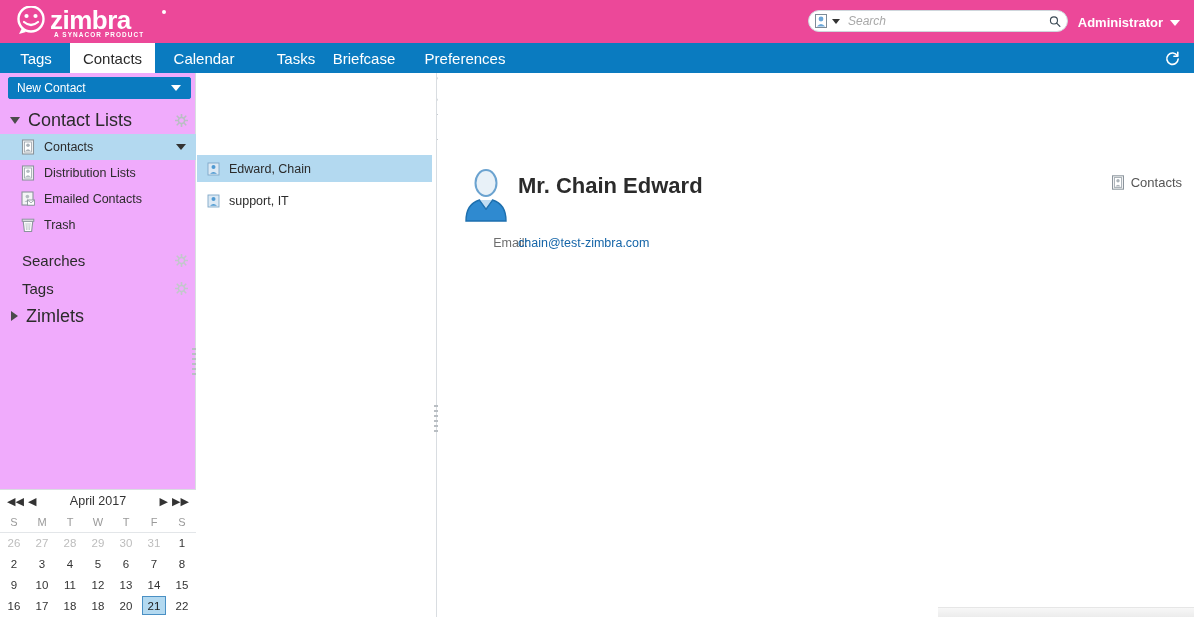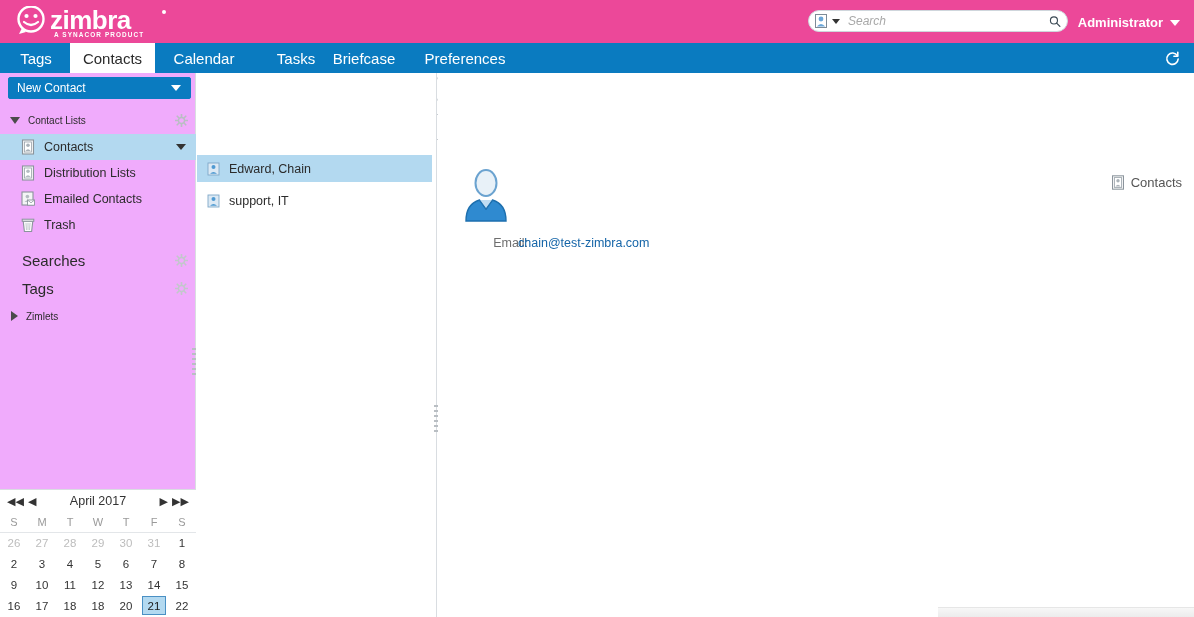--- a/index.html
+++ b/index.html
@@ -86,21 +86,21 @@
     padding-left: 8px; cursor: pointer;
   }
   .newbtn .chev {
     position: absolute; right: 9px; width: 0; height: 0;
     border-left: 5px solid transparent; border-right: 5px solid transparent;
     border-top: 6px solid #ffffff;
   }
 
   .sec-header {
     position: absolute; left: 0; width: 196px; height: 26px;
-    display: flex; align-items: center; font-size: 10px; color: #2b2b2b;
+    display: flex; align-items: center; font-size: 18px; color: #2b2b2b;
     cursor: pointer;
   }
   .tri-down {
     width: 0; height: 0; margin-left: 10px; margin-right: 8px;
     border-left: 5px solid transparent; border-right: 5px solid transparent;
     border-top: 7px solid #4b4b4b;
   }
   .tri-right {
     width: 0; height: 0; margin-left: 11px; margin-right: 8px;
     border-top: 5px solid transparent; border-bottom: 5px solid transparent;
@@ -555,20 +555,21 @@
     <div class="splitter" style="left:432px; top:322px; height:50px;">
       <div class="grip"></div>
     </div>
 
     <div class="detail">
       <svg class="d-avatar" viewBox="0 0 48 54">
         <ellipse cx="24" cy="15" rx="10.5" ry="13" fill="#e8f1f8" stroke="#6ba3d0" stroke-width="2"></ellipse>
         <path d="M4 53 q0 -17 13.5 -21 L24 41 L30.5 32 Q44 36 44 53 Z" fill="#2f8ad0" stroke="#1d6fae" stroke-width="1.4"></path>
         <path d="M17.5 32 L24 41 L30.5 32" fill="#bfdcf2" stroke="#1d6fae" stroke-width="1.2"></path>
       </svg>
+      <div class="d-name">Mr. Chain Edward</div>
       <div class="d-folder">
         <svg class="fi" viewBox="0 0 14 15">
           <rect x="1.5" y="0.8" width="11" height="13.4" fill="#f1f2f3" stroke="#8b949c" stroke-width="1"></rect>
           <rect x="3.4" y="2.6" width="7.2" height="9.8" fill="#ffffff" stroke="#9aa3aa" stroke-width="0.8"></rect>
           <circle cx="7" cy="5.8" r="1.7" fill="#aab2b8"></circle>
           <path d="M4.4 11.4 q2.6 -3.2 5.2 0 z" fill="#aab2b8"></path>
         </svg>
         <span>Contacts</span>
       </div>
       <div class="d-row">

